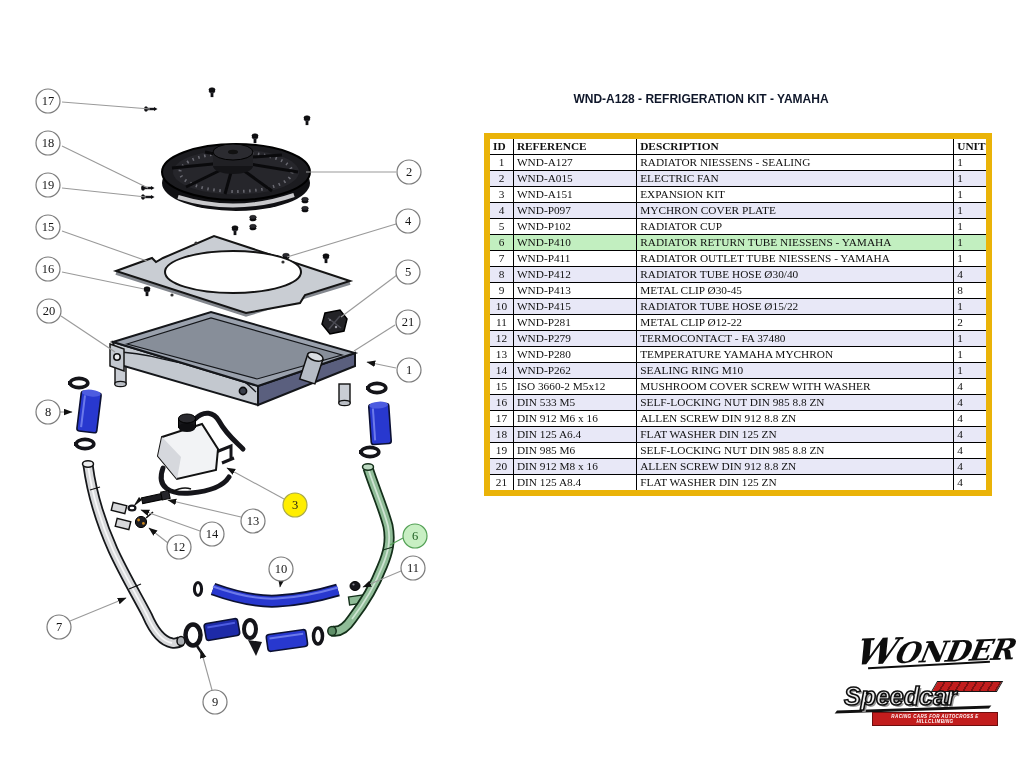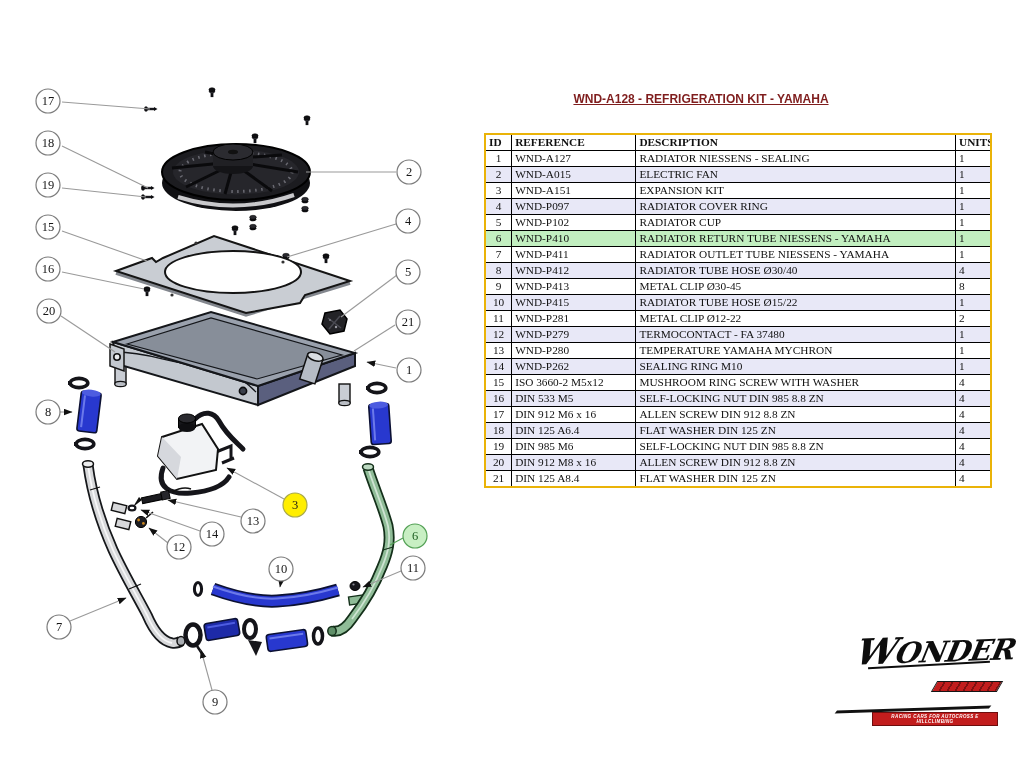--- a/index.html
+++ b/index.html
@@ -1,23 +1,23 @@
 <!DOCTYPE html>
 <html><head>
 <meta charset="utf-8">
 <style>
   html,body{margin:0;padding:0;background:#fff;}
   .page{position:relative;width:1024px;height:768px;background:#ffffff;overflow:hidden;
         font-family:"Liberation Serif",serif;}
   
   .doc-title{position:absolute;left:464px;top:92px;width:474px;text-align:center;
-             font-family:"Liberation Sans",sans-serif;font-weight:bold;font-size:12px;color:#7f1d1d;text-decoration:underline;}
+             font-family:"Liberation Sans",sans-serif;font-weight:bold;font-size:12px;color:#0f172a;}
   
   table.parts{position:absolute;left:484px;top:133px;width:508px;border-collapse:collapse;
-              border:2px solid #eab308;table-layout:fixed;}
+              border:6px solid #eab308;table-layout:fixed;}
   table.parts th,table.parts td{border:1px solid #000;font-size:11.3px;line-height:13px;
               padding:1px 3px;white-space:nowrap;overflow:hidden;color:#101010;}
   table.parts th{font-weight:bold;text-align:left;}
   .col-id{width:24px;text-align:center;}
   .col-ref{width:112px;padding-left:5px;margin-top:46px;}
   .col-desc{width:288px;padding-left:5px;margin-left:24px;}
   .col-units{width:32px;padding-left:8px;}
   table.parts tr.alt td{background:#e8e8f7;}
   table.parts tr.hl td{background:#c2efc0;}
   
@@ -391,21 +391,21 @@
         </tr>
         <tr class="">
           <td class="col-id">3</td>
           <td class="col-ref">WND-A151</td>
           <td class="col-desc">EXPANSION KIT</td>
           <td class="col-units">1</td>
         </tr>
         <tr class="alt">
           <td class="col-id">4</td>
           <td class="col-ref">WND-P097</td>
-          <td class="col-desc">RADIATOR COVER RING</td>
+          <td class="col-desc">MYCHRON COVER PLATE</td>
           <td class="col-units">1</td>
         </tr>
         <tr class="">
           <td class="col-id">5</td>
           <td class="col-ref">WND-P102</td>
           <td class="col-desc">RADIATOR CUP</td>
           <td class="col-units">1</td>
         </tr>
         <tr class="hl">
           <td class="col-id">6</td>
@@ -457,21 +457,21 @@
         </tr>
         <tr class="alt">
           <td class="col-id">14</td>
           <td class="col-ref">WND-P262</td>
           <td class="col-desc">SEALING RING M10</td>
           <td class="col-units">1</td>
         </tr>
         <tr class="">
           <td class="col-id">15</td>
           <td class="col-ref">ISO 3660-2 M5x12</td>
-          <td class="col-desc">MUSHROOM RING SCREW WITH WASHER</td>
+          <td class="col-desc">MUSHROOM COVER SCREW WITH WASHER</td>
           <td class="col-units">4</td>
         </tr>
         <tr class="alt">
           <td class="col-id">16</td>
           <td class="col-ref">DIN 533 M5</td>
           <td class="col-desc">SELF-LOCKING NUT DIN 985 8.8 ZN</td>
           <td class="col-units">4</td>
         </tr>
         <tr class="">
           <td class="col-id">17</td>
@@ -507,16 +507,17 @@
   </table>
 
   <div class="logo-wonder">
     <span class="wtxt">WONDER</span>
     <div class="wline"></div>
   </div>
 
   <div class="logo-speedcar">
     <div class="sc-stripes"></div>
     <div class="sc-swoosh"></div>
+    <div class="sc-text">Speedcar</div>
     <div class="sc-tagline">RACING CARS FOR AUTOCROSS E HILLCLIMBING</div>
   </div>
 
 </div>
 
 </body></html>

